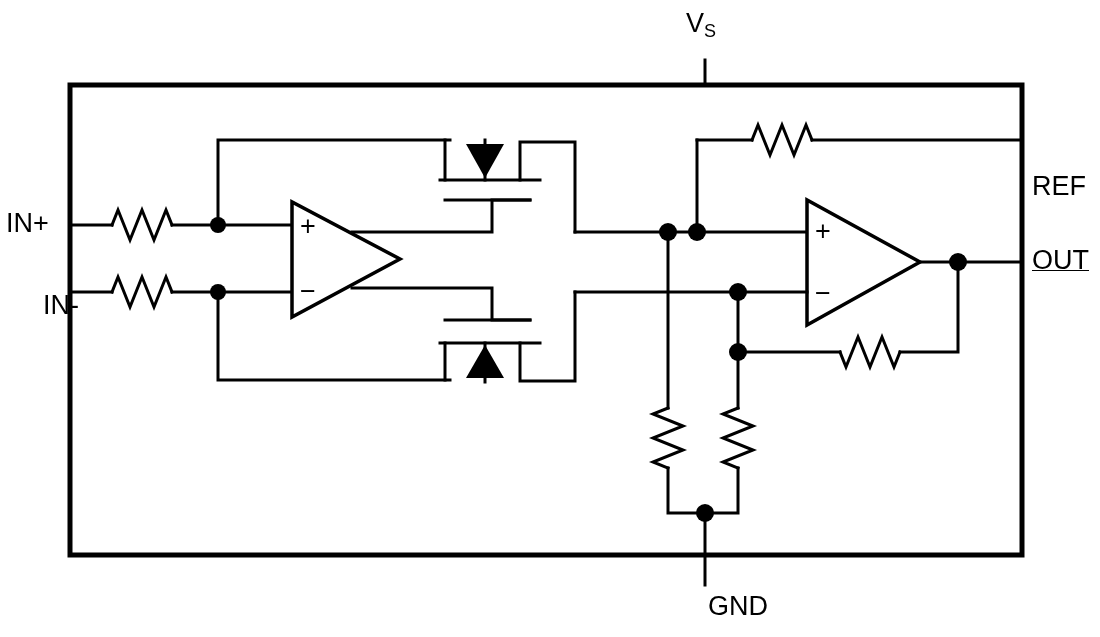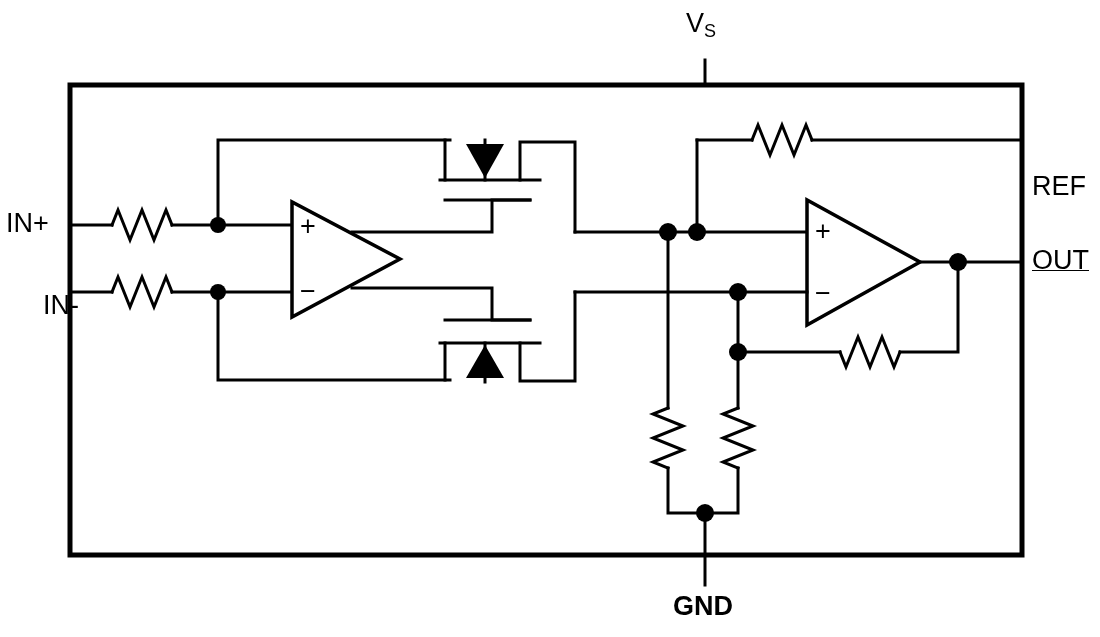--- a/index.html
+++ b/index.html
@@ -171,21 +171,21 @@
   </div>
 
   <div style="position:absolute;left:10px;top:290px;margin-left:33px;">
     <span class="pin-label">IN-</span>
   </div>
 
   <div style="position:absolute;left:686px;top:8px;">
     <span class="pin-label">V</span><span class="sub-label" style="position:relative;top:5px;">S</span>
   </div>
 
-  <div style="position:absolute;left:673px;top:591px;font-weight:bold;">
+  <div style="position:absolute;left:708px;top:591px;">
     <span class="pin-label">GND</span>
   </div>
 
   <div style="position:absolute;left:1032px;top:123px;margin-top:48px;">
     <span class="pin-label">REF</span>
   </div>
 
   <div style="position:absolute;left:1032px;top:245px;text-decoration:underline;">
     <span class="pin-label">OUT</span>
   </div>

